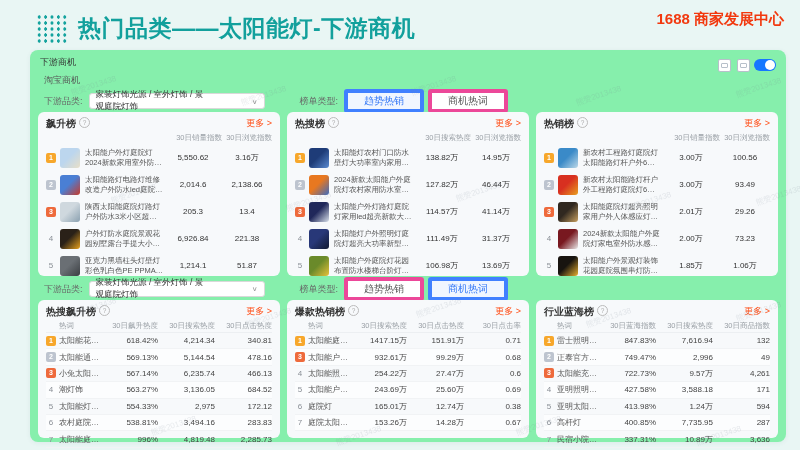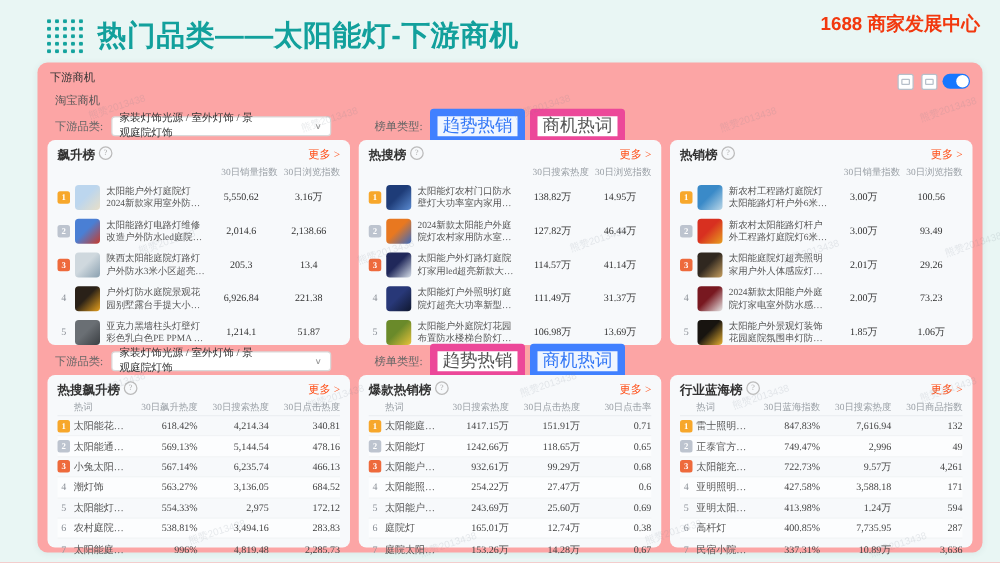--- a/index.html
+++ b/index.html
@@ -19,21 +19,21 @@
     position:absolute;left:78px;top:13px;margin:0;
     font-size:23px;font-weight:bold;color:#12a09c;letter-spacing:.5px;
   }
   .brand{
     position:absolute;right:16px;top:10px;
     font-size:15px;font-weight:800;color:#f2380e;
   }
   
   .card{
     position:absolute;left:30px;top:50px;width:756px;height:392px;
-    background:#fca5a5;border-radius:8px;box-shadow:0 1px 5px rgba(40,80,80,.07);font-family:Liberation Serif, serif;
+    background:#86efac;border-radius:8px;box-shadow:0 1px 5px rgba(40,80,80,.07);
   }
   .breadcrumb{position:absolute;left:10px;top:6px;font-size:9px;color:#333}
   .win-icons{position:absolute;right:36px;top:9px;display:flex;gap:6px}
   .win-icon{width:11px;height:11px;border:1px solid #b7c0ca;border-radius:2px;position:relative;background:#fff}
   .win-icon::after{content:"";position:absolute;left:2px;top:3px;width:5px;height:3px;border:1px solid #b7c0ca;border-radius:1px}
   .toggle{position:absolute;right:10px;top:9px;width:22px;height:12px;border-radius:7px;background:#1677ff}
   .toggle::after{content:"";position:absolute;right:1px;top:1px;width:10px;height:10px;border-radius:50%;background:#fff}
   .section-label{position:absolute;left:14px;top:24px;font-size:9px;color:#555}
   
   .filter-row{position:absolute;left:14px;right:10px;height:18px;display:flex;align-items:center}
@@ -42,22 +42,22 @@
   .f-label{font-size:9px;color:#666;margin-right:6px}
   .select{
     width:176px;height:16px;border:1px solid #d9d9d9;border-radius:3px;background:#fff;
     font-size:8.5px;color:#333;display:flex;align-items:center;justify-content:center;
     padding:0 6px;box-sizing:border-box;gap:48px;
   }
   .chev{color:#999;font-size:8px;transform:scaleY(.8)}
   .type-label{margin-left:35px}
   .chip-group{display:flex;gap:4px}
   .chip{
-    height:16px;padding:0 4px;border:6px solid #ec4899;border-radius:3px;background:#fff;
-    font-size:14px;color:#555;display:flex;align-items:center;cursor:pointer;
+    height:16px;padding:0 16px;border:4px solid #ec4899;border-radius:3px;background:#fff;
+    font-size:10px;color:#555;display:flex;align-items:center;cursor:pointer;
   }
   .chip.sel{border-color:#4080ff;color:#3478f6;background:#f0f6ff}
   
   .panel-zone{position:absolute;left:8px;right:8px;display:flex;gap:7px}
   #product-panels{top:62px;height:164px}
   #keyword-panels{top:250px;height:138px}
   .panel{flex:1;background:#f7f9fb;border-radius:6px;padding:5px 8px 2px;box-sizing:border-box;min-width:0}
   .p-head{display:flex;align-items:flex-start;height:14px}
   .p-title{font-size:10px;font-weight:bold;color:#333}
   .p-info{
@@ -349,27 +349,20 @@
           <span class="kc">30日搜索热度</span>
           <span class="kc">30日点击热度</span>
           <span class="kc">30日点击率</span>
         </div>
         <div class="krow">
           <span class="rank b" style="background: rgb(247, 167, 43);">1</span>
           <span class="kword">太阳能庭院灯</span>
           <span class="kv">1417.15万</span>
           <span class="kv">151.91万</span>
           <span class="kv">0.71</span>
-        </div>
-        <div class="krow">
-          <span class="rank b" style="background: rgb(189, 196, 207);">2</span>
-          <span class="kword">太阳能灯</span>
-          <span class="kv">1242.66万</span>
-          <span class="kv">118.65万</span>
-          <span class="kv">0.65</span>
         </div>
         <div class="krow">
           <span class="rank b" style="background: rgb(238, 106, 60);">3</span>
           <span class="kword">太阳能户外灯</span>
           <span class="kv">932.61万</span>
           <span class="kv">99.29万</span>
           <span class="kv">0.68</span>
         </div>
         <div class="krow">
           <span class="rank">4</span>

